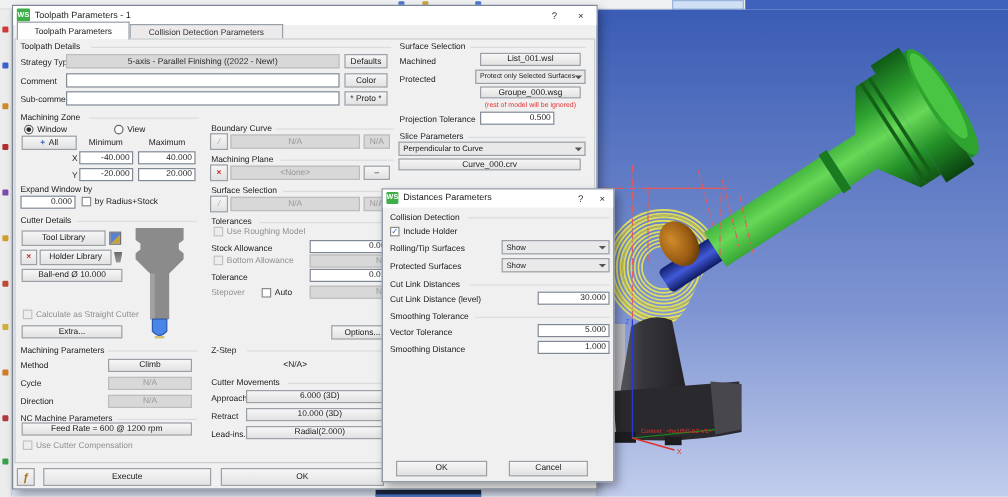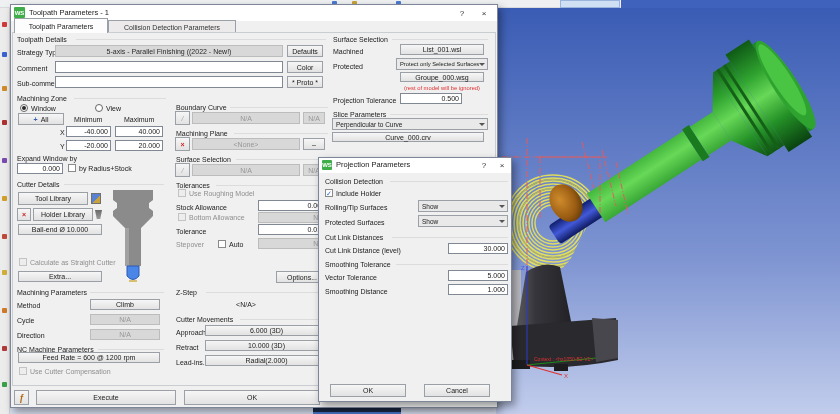--- a/index.html
+++ b/index.html
@@ -316,21 +316,21 @@
     <div class="abs btn" style="left:36px;top:390px;width:140px;height:15px">Execute</div>
     <div class="abs btn" style="left:184px;top:390px;width:136px;height:15px">OK</div>
   </div>
 </div>
 
 <div class="page" style="z-index:5">
   <div class="abs dlg" style="left:318px;top:157px;width:194px;height:245px;z-index:5"></div>
   <div class="page" style="z-index:6">
     <div class="abs tbar" style="left:319px;top:158px;width:192px;height:15px"></div>
     <div class="abs appico" style="left:322px;top:160px;width:10px;height:10px">WS</div>
-    <div class="abs lbl" style="left:336px;top:161px;font-size:7.5px">Projection Parameters</div>
+    <div class="abs lbl" style="left:336px;top:161px;font-size:7.5px">Distances Parameters</div>
     <div class="abs winbtn" style="left:478px;top:160px;width:12px;height:11px">?</div>
     <div class="abs winbtn" style="left:496px;top:160px;width:12px;height:11px">×</div>
 
     <div class="abs cap" style="left:325px;top:178px">Collision Detection</div>
     <div class="abs hline" style="left:390px;top:181px;width:118px"></div>
     <span class="abs chk" style="left:325px;top:189px">✓</span>
     <div class="abs lbl" style="left:336px;top:190px">Include Holder</div>
     <div class="abs lbl" style="left:325px;top:204px">Rolling/Tip Surfaces</div>
     <div class="abs sel" style="left:418px;top:200px;width:90px;height:12px;font-size:6.5px">
       <span>Show</span>

